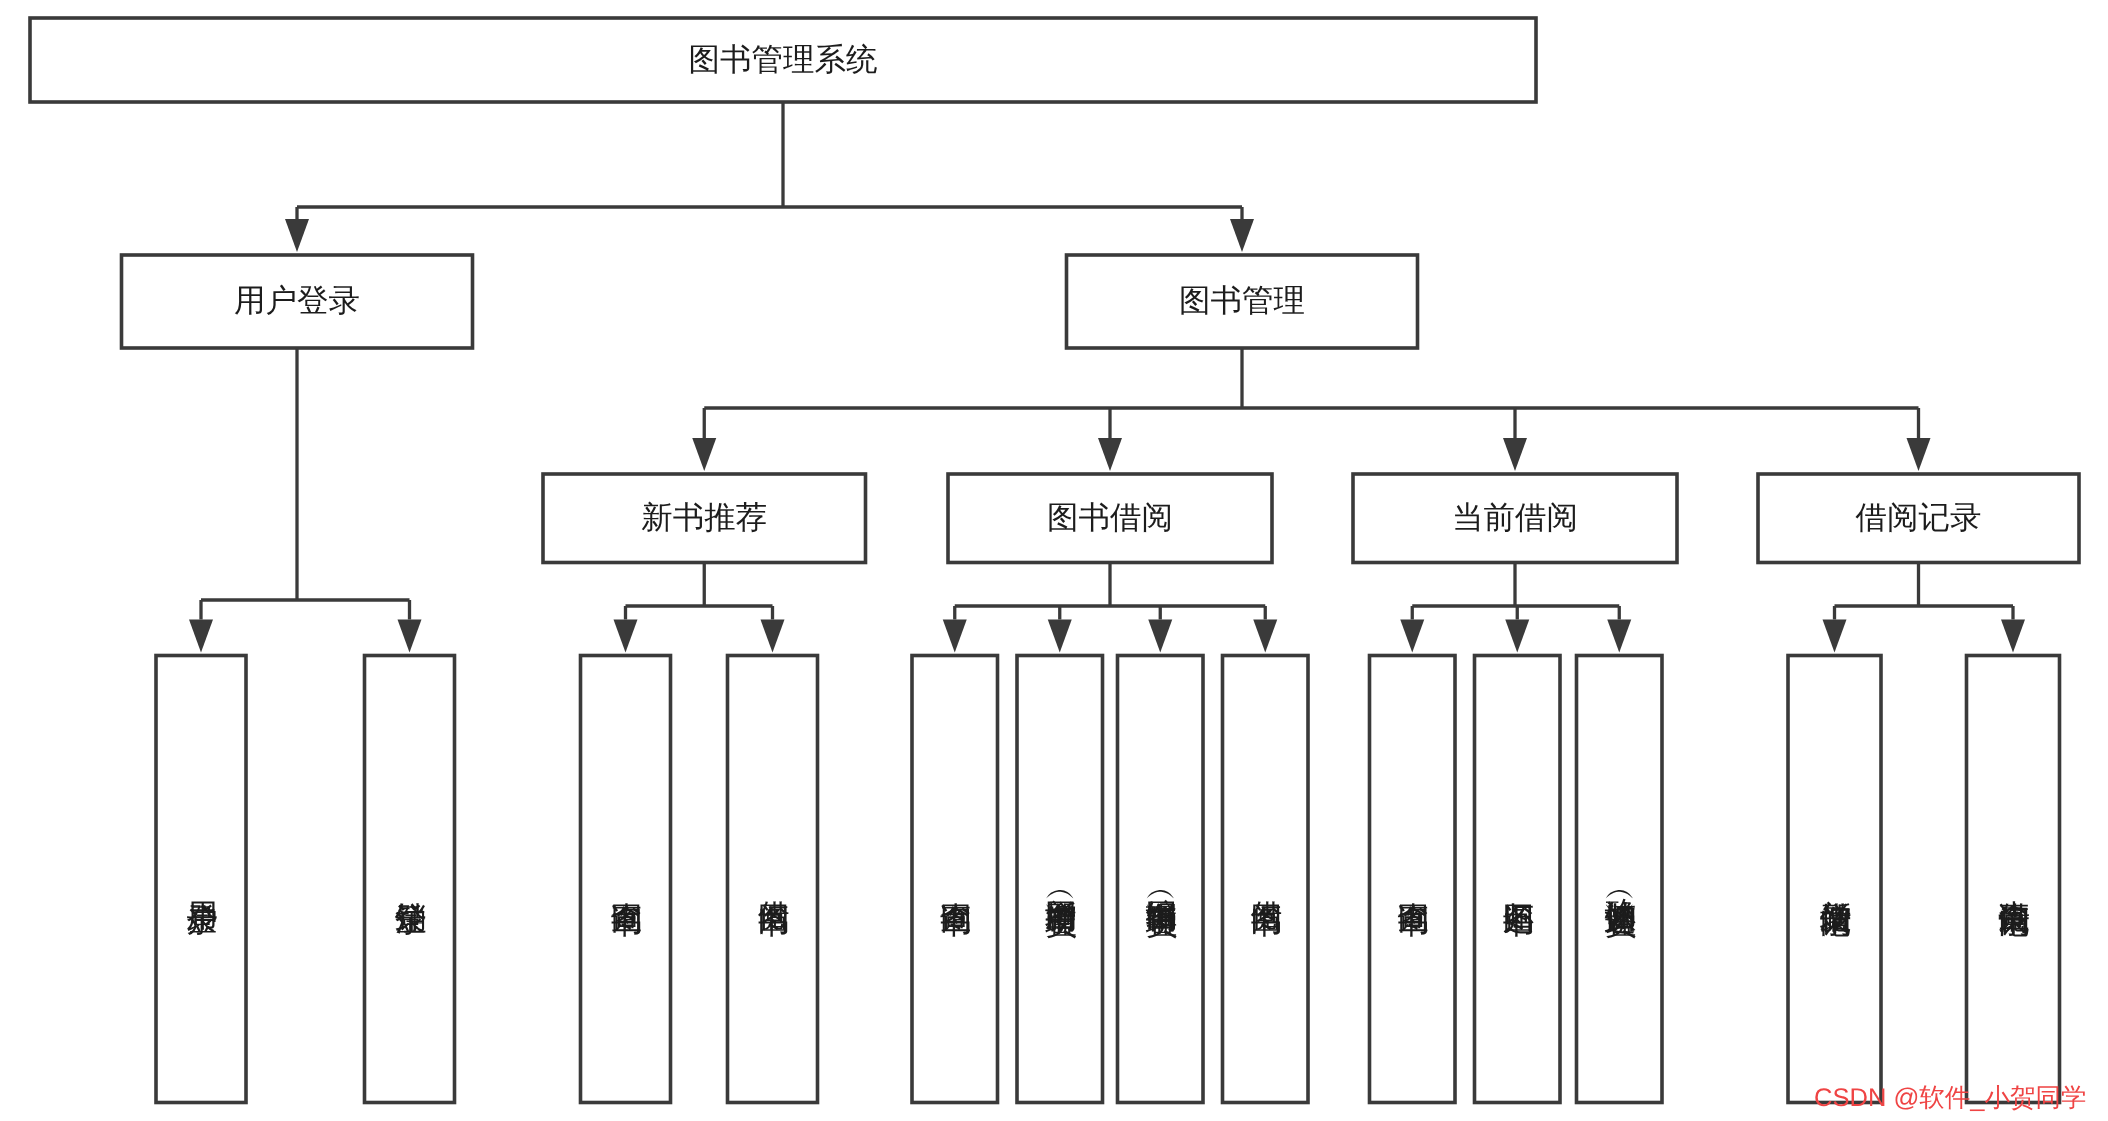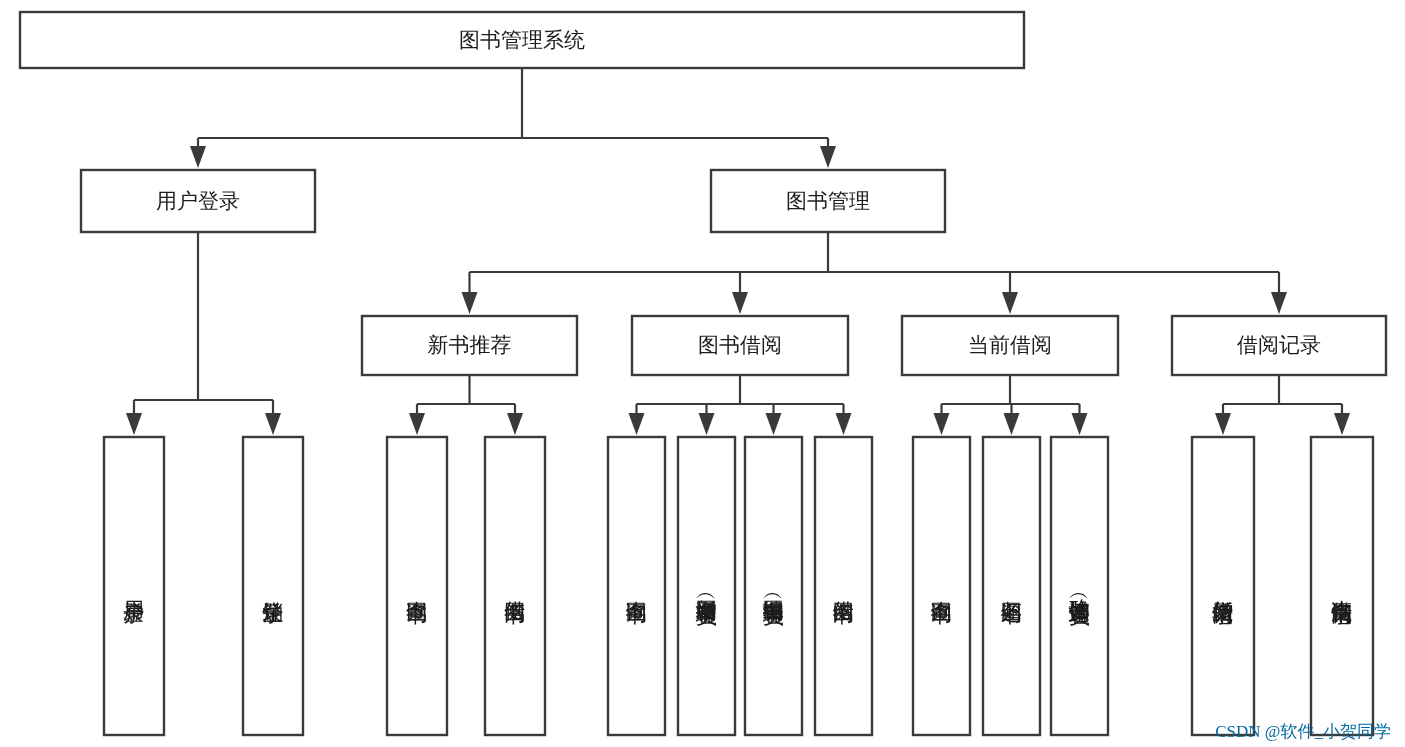--- a/index.html
+++ b/index.html
@@ -64,23 +64,23 @@
     align-items: center;
     justify-content: center;
     white-space: nowrap;
     pointer-events: none;
     user-select: none;
   }
   .watermark {
     position: absolute;
     right: 14px;
     bottom: 4px;
-    font-family: Liberation Serif, serif;
+    font-family: Liberation Sans, sans-serif;
     font-size: 17px;
-    color: #0369a1;
+    color: #ef4444;
     white-space: nowrap;
     user-select: none;
   }
 </style>
 </head>
 <body>
 
 <div id="diagram-root">
 
   <svg id="diagram-canvas" viewBox="0 0 1405 747">

